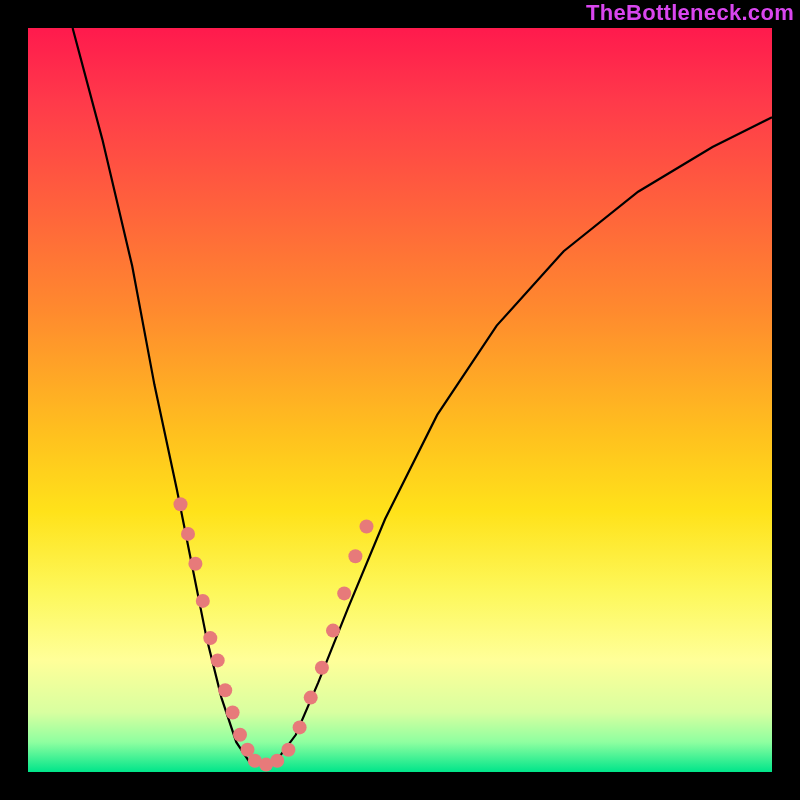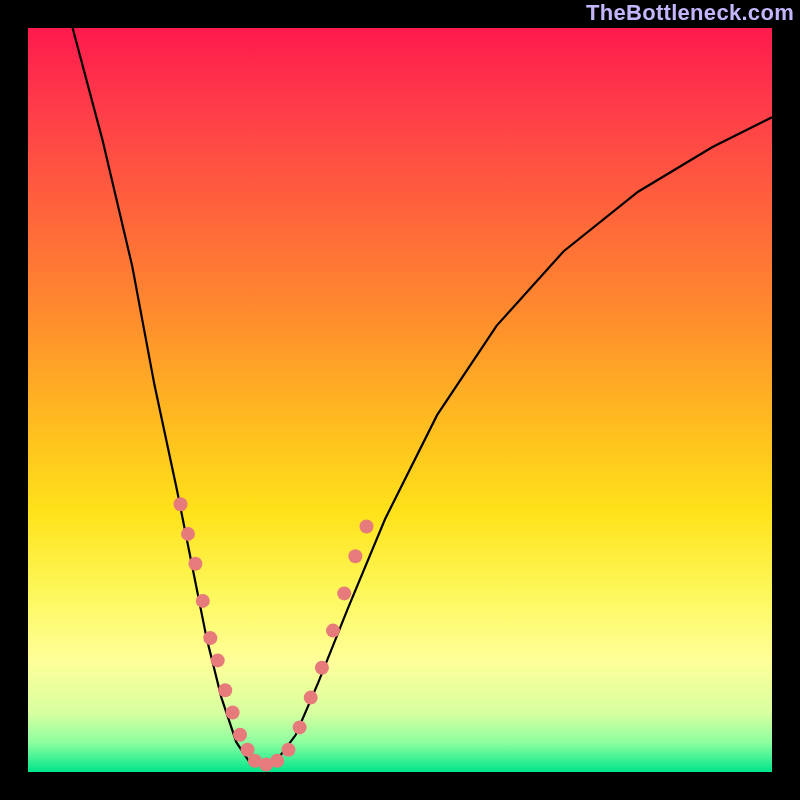--- a/index.html
+++ b/index.html
@@ -37,21 +37,21 @@
       #8effa0 96%,
       #00e58a 100%
     );
   }
   .watermark {
     position: absolute;
     top: 0px;
     right: 6px;
     font-family: Arial, Helvetica, sans-serif;
     font-weight: 600;
-    color: #c4b5fd;
+    color: #d946ef;
     font-size: 22px;
     letter-spacing: 0.3px;
     user-select: none;
   }
   svg.curve {
     position: absolute;
     left: 0;
     top: 0;
     width: 744px;
     height: 744px;

